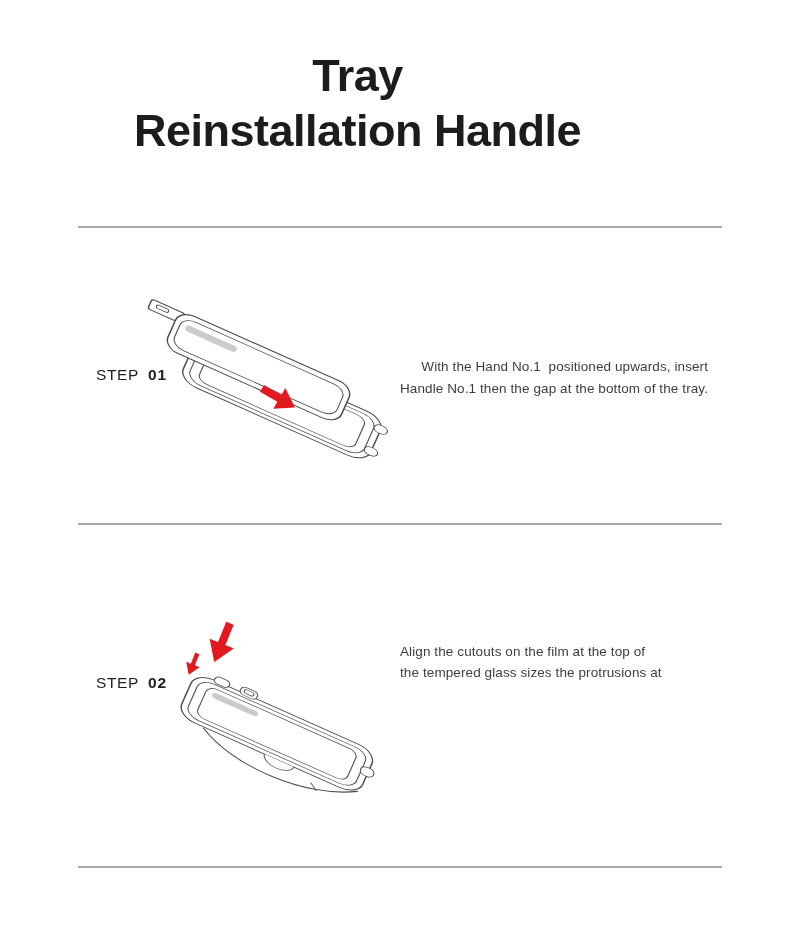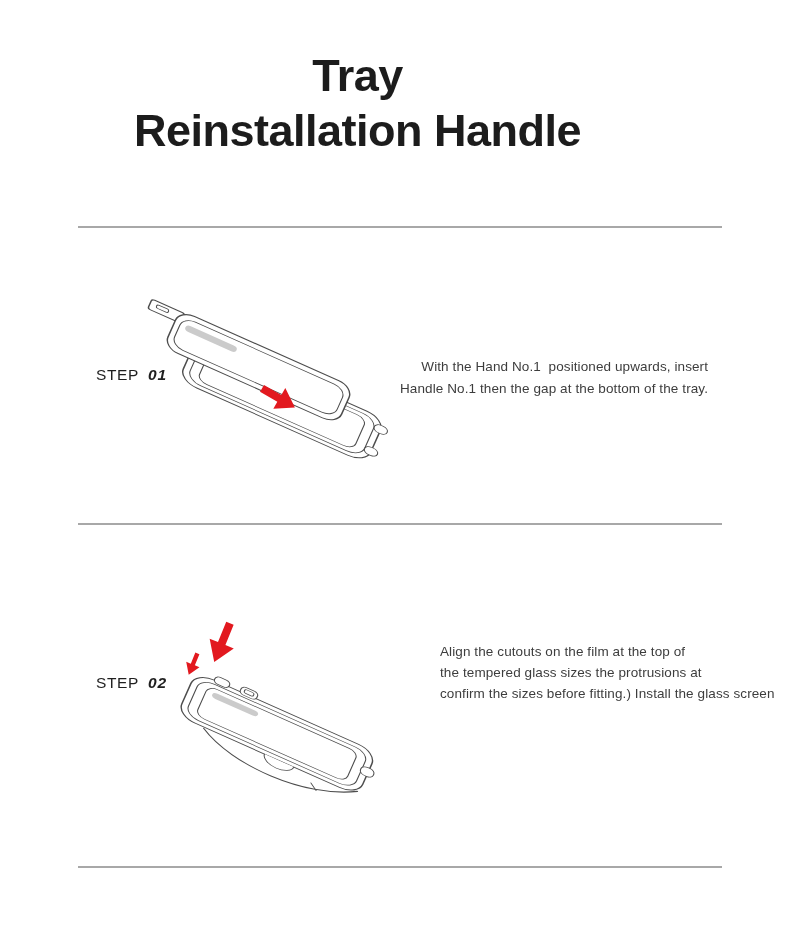--- a/index.html
+++ b/index.html
@@ -26,37 +26,37 @@
   }
   .divider.d1{top:226px;}
   .divider.d2{top:523px;}
   .divider.d3{top:866px;}
 
   .step-label{
     position:absolute;left:80px;
     font-size:15.5px;letter-spacing:0.6px;color:#1f1f1f;
     display:flex;gap:9px;align-items:baseline;margin-left:16px;
   }
-  .step-label .num{font-weight:800;letter-spacing:1px;font-style:italic;}
+  .step-label .num{font-weight:800;letter-spacing:1px;}
   .step-label.s1{top:366px;}
   .step-label.s2{top:674px;}
 
   .illustration{position:absolute;}
   .ill1{left:140px;top:284px;width:260px;height:180px;}
   .ill2{left:130px;top:598px;width:264px;height:200px;}
 
   .desc{
     position:absolute;left:400px;color:var(--body-color);
     font-size:13.5px;letter-spacing:0.1px;
   }
   .desc .desc-line{white-space:pre;}
   .desc1{top:356px;}
   .desc1 .desc-line{line-height:22px;text-align:right;}
   .desc2{top:641px;}
-  .desc2 .desc-line{line-height:21px;margin-left:40px;}
+  .desc2 .desc-line{line-height:21px;}
 
   .ln{fill:none;stroke:var(--line);stroke-width:1.5;stroke-linejoin:round;stroke-linecap:round;}
   .fw{fill:#ffffff;stroke:var(--line);stroke-width:1.5;stroke-linejoin:round;}
   .thin{stroke-width:1.1;}
   .stripe{fill:var(--stripe);stroke:none;}
   .slot{fill:var(--line);opacity:.75;stroke:none;}
   .arrow{fill:var(--accent);stroke:none;}
 </style>
 </head>
 <body>
@@ -134,18 +134,17 @@
       <polygon class="arrow" points="0,9 22,9 22,0 42,13 22,26 22,17 0,17"></polygon>
     </g>
     <g transform="translate(74,58) rotate(112) scale(0.55)">
       <polygon class="arrow" points="0,9 22,9 22,0 42,13 22,26 22,17 0,17"></polygon>
     </g>
   </svg>
 
   <div class="desc desc2">
     <div class="desc-line">Align the cutouts on the film at the top of</div>
     <div class="desc-line">the tempered glass sizes the protrusions at</div>
-    <div class="desc-line">confirm the sizes before fitting.) Install the glass screen</div>
   </div>
 
   <div class="divider d3"></div>
 
 </div>
 
 </body></html>

